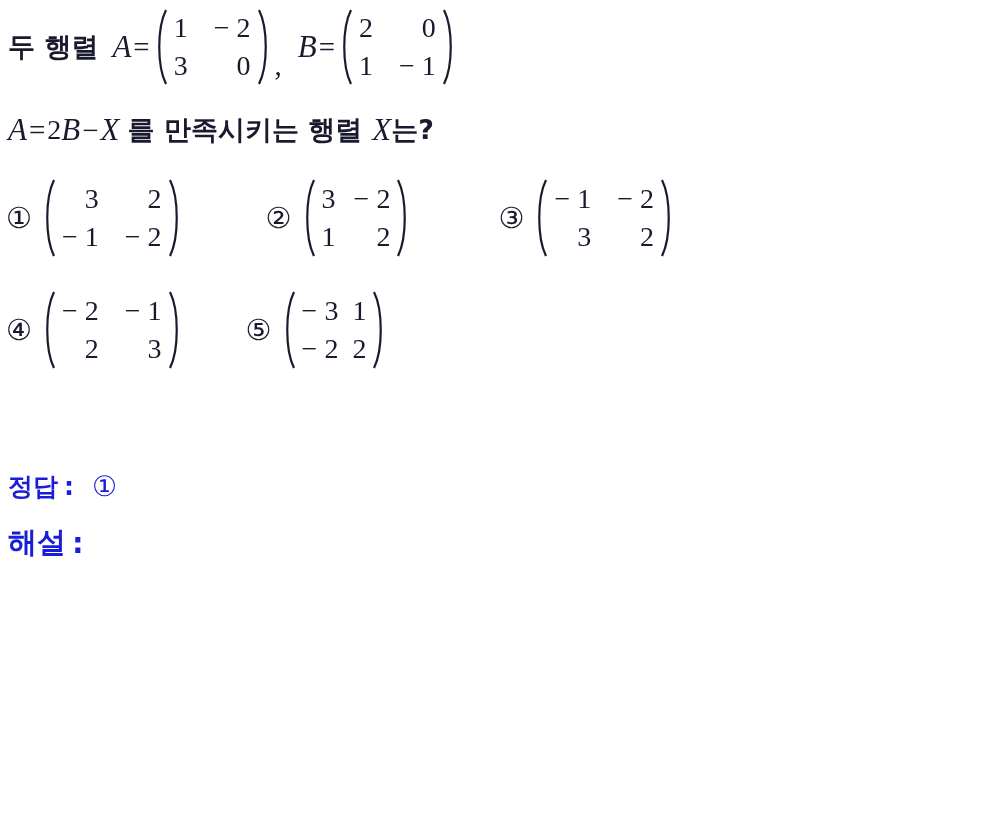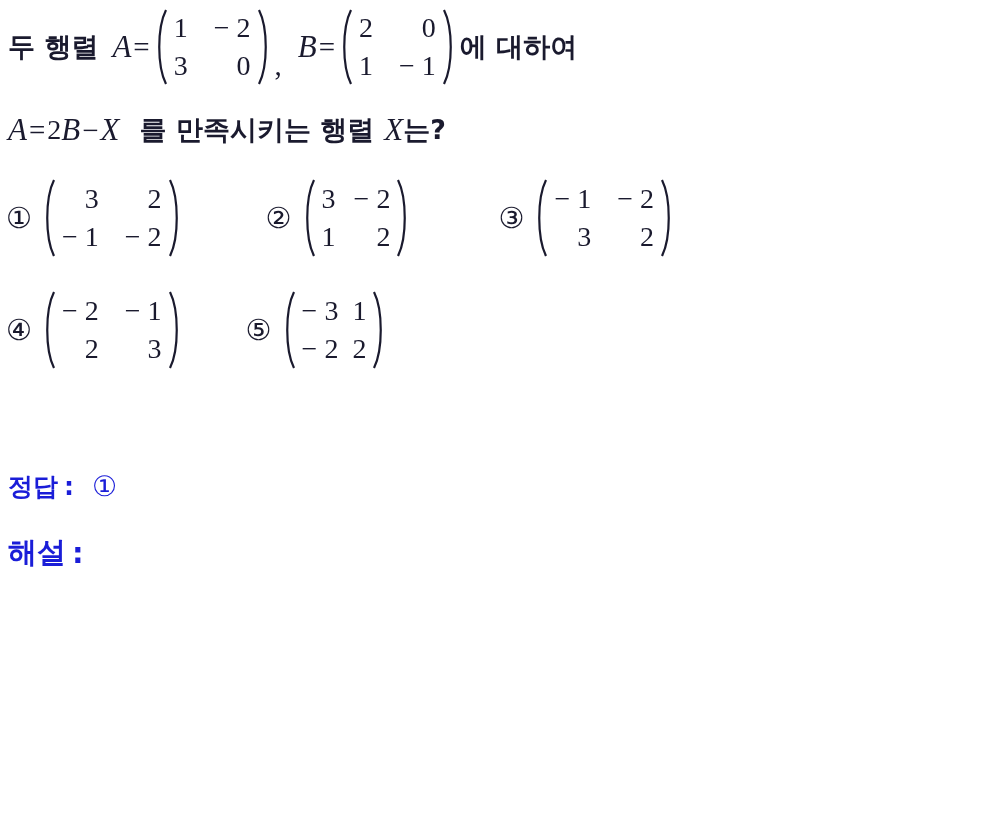--- a/index.html
+++ b/index.html
@@ -119,21 +119,21 @@
     top: 470px;
     color: #1a1dd8;
   }
   .ans-line {
     display: flex;
     align-items: center;
     font-family: "DejaVu Sans", sans-serif;
     font-weight: bold;
     font-size: 25px;
     color: #1a1dd8;
-    margin-bottom: 30px;
+    margin-bottom: 20px;
   }
   .ans-label { margin-right: 6px; }
   .ans-colon { margin-right: 18px; }
   .ans-value {
     font-family: "DejaVu Sans", sans-serif;
     font-weight: normal;
     font-size: 28px;
     color: #1a1dd8;
   }
   .sol-line {
@@ -201,31 +201,30 @@
         <span class="cell">1</span>
         <span class="cell">− 1</span>
       </span>
       <span class="paren">
         <svg viewBox="0 0 16 78" preserveAspectRatio="none">
             <path d="M2 2 C11 20, 11 58, 2 76" fill="none" stroke="#1a1a2e" stroke-width="2.2"></path>
           </svg>
       </span>
     </span>
 
-    <span class="kor tail-kor">에 대하여</span>
   </div>
 
   <div class="line line2">
     <span class="mathvar">A</span>
     <span class="mathop">=</span>
     <span class="num">2</span>
     <span class="mathvar">B</span>
     <span class="mathop">−</span>
     <span class="mathvar">X</span>
-    <span class="kor" style="margin-left:20px">를 만족시키는 행렬</span>
+    <span class="kor" style="margin-left:8px">를 만족시키는 행렬</span>
     <span style="width:10px"></span>
     <span class="mathvar">X</span>
     <span class="kor">는?</span>
   </div>
 
   <div class="choices-row row3">
 
     <div class="choice">
       <span class="choice-num">①</span>
       <span class="matrix" style="height:80px">

